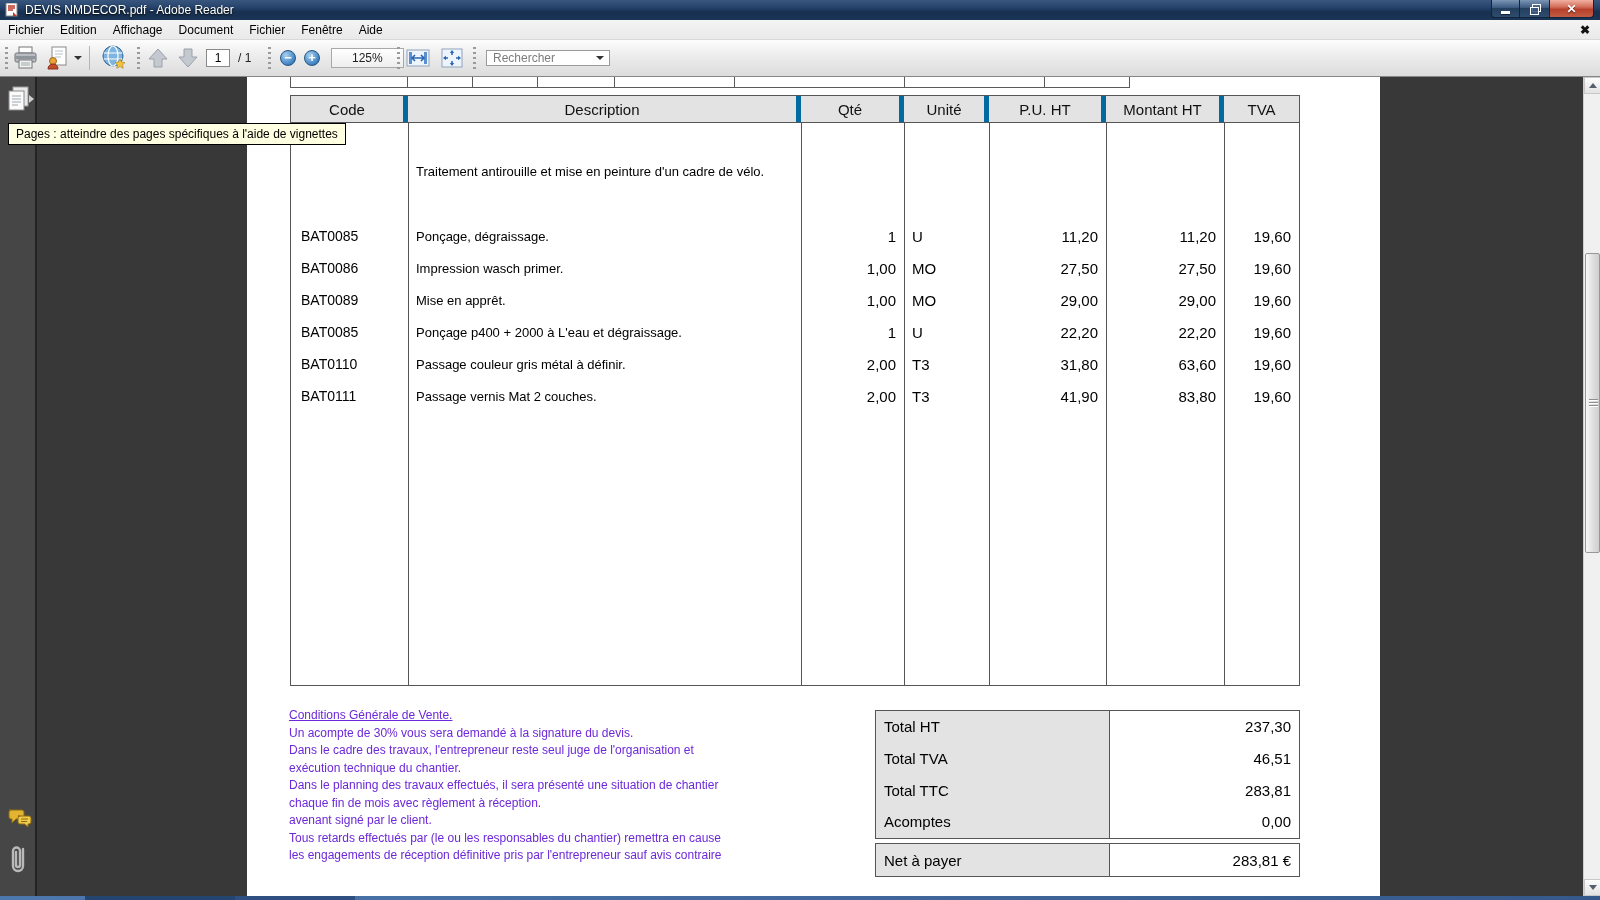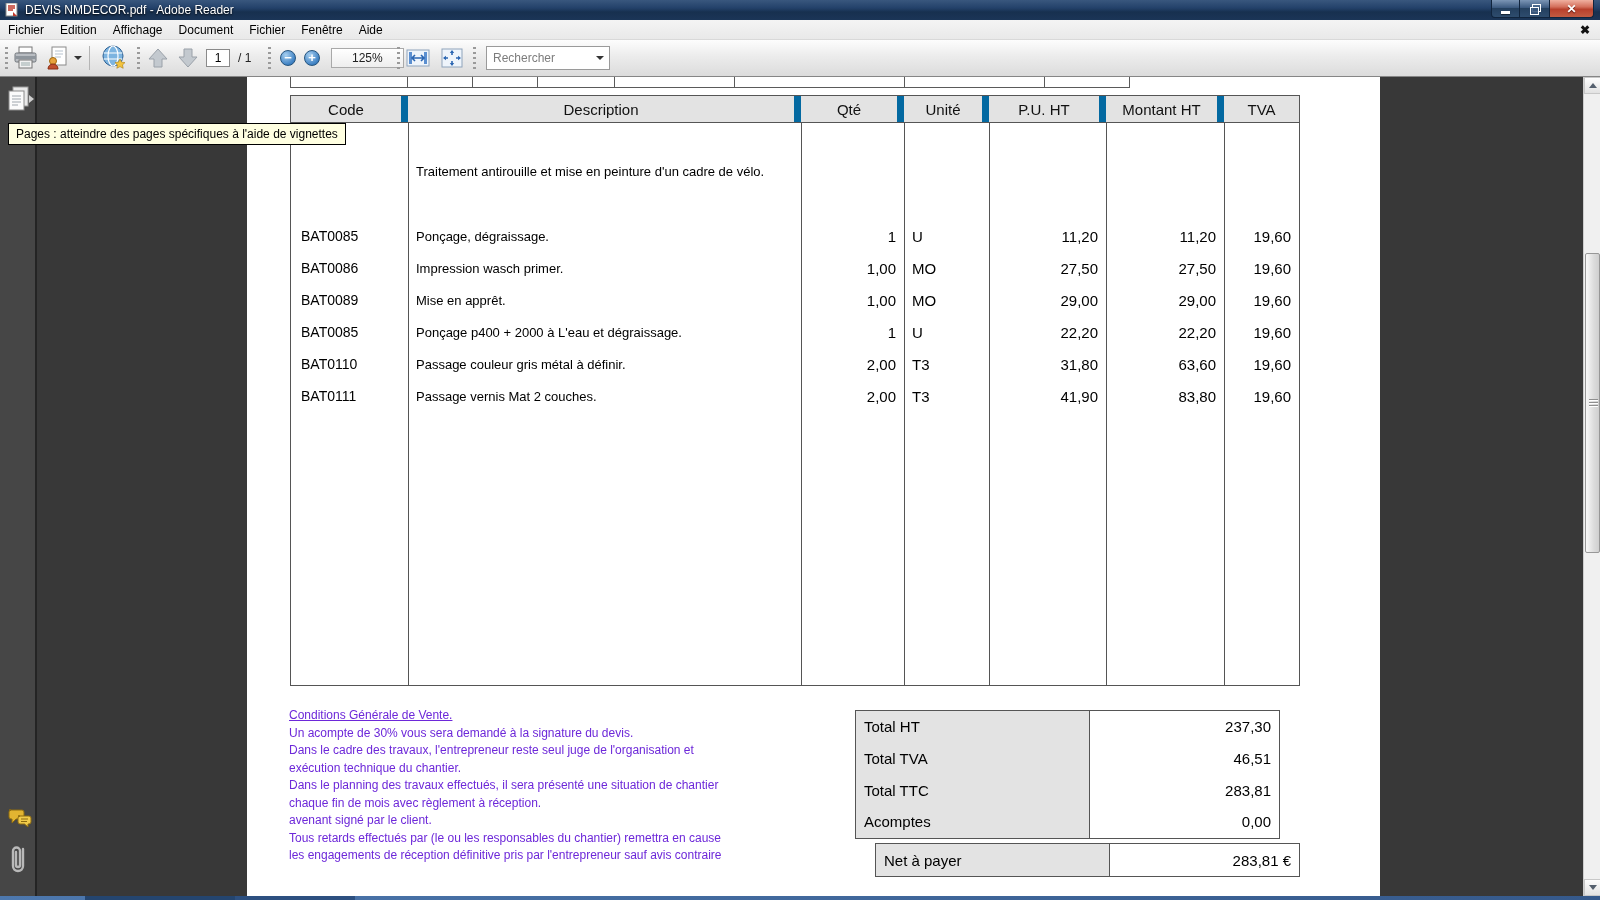--- a/index.html
+++ b/index.html
@@ -41,21 +41,21 @@
   .grip { position:absolute; top:7px; width:3px; height:22px;
     background-image:repeating-linear-gradient(to bottom,#9a9a9a 0 2px,transparent 2px 5px); }
   .vsep { position:absolute; top:6px; width:1px; height:24px; background:#b5b5b5; }
   .caret { width:0; height:0; border-left:4px solid transparent; border-right:4px solid transparent; border-top:4px solid #333; margin-left:4px; }
   .page-input { width:24px; height:18px; border:1px solid #8a8a8a; background:#fff; font-size:12px; text-align:center; font-family:"Liberation Sans",sans-serif; }
   .page-total { font-size:12px; color:#222; margin-left:8px; }
   .zoom-box { min-width:44px; height:20px; border:1px solid #a9a9a9; background:linear-gradient(#fff,#eee); font-size:12px; color:#222; display:flex; align-items:center; justify-content:center; padding:0 20px; }
   .zoom-circle { width:16px; height:16px; border-radius:50%; border:1px solid #25557f;
     background:radial-gradient(circle at 35% 30%, #a8d0f0, #3f82c4 70%, #2a5e96);
     color:#fff; font-size:13px; font-weight:bold; line-height:14px; text-align:center; }
-  .search-wrap { width:124px; height:24px; border:1px solid #9a9a9a; background:#fff; display:flex; align-items:center; }
+  .search-wrap { width:124px; height:16px; border:1px solid #9a9a9a; background:#fff; display:flex; align-items:center; }
   .search-input { flex:1; border:none; outline:none; font-size:12px; color:#444; padding-left:6px; width:90px; font-family:"Liberation Sans",sans-serif; background:transparent; }
   .search-input::placeholder { color:#7c7c7c; opacity:1; }
 
   
   .content { position:absolute; left:0; top:77px; width:1600px; height:819px; background:#383838; }
   .sidebar { position:absolute; left:0; top:0; width:37px; height:819px; background:#464646; border-right:2px solid #242424; }
   .sb-pages { position:absolute; left:7px; top:8px; }
   .sb-arrow { position:absolute; left:29px; top:18px; width:0; height:0; border-top:4px solid transparent; border-bottom:4px solid transparent; border-left:5px solid #cfcfcf; }
   .sb-comments { position:absolute; left:7px; top:729px; }
   .sb-clip { position:absolute; left:8px; top:765px; }
@@ -66,42 +66,42 @@
   
   .page { position:absolute; left:247px; top:0; width:1133px; height:819px; background:#fff; color:#000; }
 
   .sliver { position:absolute; left:43px; top:0; width:840px; height:11px;
     border-bottom:1px solid #5a5a5a; border-left:1px solid #5a5a5a; border-right:1px solid #5a5a5a; }
   .sliver .tick { position:absolute; top:0; bottom:0; width:1px; background:#5a5a5a; }
 
   .doc-header { position:absolute; left:43px; top:18px; width:1010px; height:28px;
     background:#e3e3e3; border:1px solid #555; display:grid;
     grid-template-columns:117px 393px 103px 85px 117px 118px 1fr; }
-  .doc-header > div { border-right:7px solid #0369a1; display:flex; align-items:center; justify-content:center;
+  .doc-header > div { border-right:5px solid #0369a1; display:flex; align-items:center; justify-content:center;
     font-size:15px; color:#111; }
   .doc-header > div:last-child { border-right:none; }
 
   .doc-body { position:absolute; left:43px; top:46px; width:1010px; height:563px;
     border:1px solid #555; border-top:none; }
   .doc-body .vline { position:absolute; top:0; bottom:0; width:1px; background:#555; }
   .trow { position:absolute; left:0; width:1008px; height:32px; display:grid;
     grid-template-columns:117px 393px 103px 85px 117px 118px 1fr; align-items:center; }
   .trow .c-code { font-size:14px; padding-left:10px; }
   .trow .c-desc { font-size:13px; padding-left:8px; }
   .trow .c-qty  { font-size:15px; text-align:right; padding-right:8px; }
   .trow .c-unit { font-size:15px; padding-left:8px; }
   .trow .c-pu, .trow .c-mt, .trow .c-tva { font-size:15px; text-align:right; padding-right:8px; }
 
   .conditions { position:absolute; left:42px; top:630px; width:540px; font-size:12px; line-height:17.5px; color:#6d28d9; }
   .cond-title { text-decoration:underline; }
 
   .totals { position:absolute; border:1px solid #555; display:grid; grid-template-columns:234px 1fr; }
   .totals .lbl { background:#e3e3e3; border-right:1px solid #555; font-size:15px; padding-left:8px; display:flex; align-items:center; }
   .totals .val { font-size:15px; padding-right:8px; display:flex; align-items:center; justify-content:flex-end; }
-  #totals-main { left:608px; top:633px; width:425px; height:129px; grid-auto-rows:31.7px; }
+  #totals-main { left:628px; top:633px; width:425px; height:129px; grid-auto-rows:31.7px; }
   #totals-net  { left:628px; top:766px; width:425px; height:34px; grid-auto-rows:1fr; }
 
   
   .scrollbar { position:absolute; right:0; top:0; width:17px; height:819px; background:#f0f0f0; border-left:1px solid #cdcdcd; }
   .sb-btn { position:absolute; left:0; width:17px; height:17px; background:linear-gradient(#fdfdfd,#e2e2e2); border:1px solid #c8c8c8; display:flex; align-items:center; justify-content:center; }
   .sb-btn .tri-up { width:0; height:0; border-left:4px solid transparent; border-right:4px solid transparent; border-bottom:5px solid #55606e; }
   .sb-btn .tri-dn { width:0; height:0; border-left:4px solid transparent; border-right:4px solid transparent; border-top:5px solid #55606e; }
   .sb-thumb { position:absolute; left:1px; top:176px; width:15px; height:300px; border:1px solid #979797; border-radius:2px;
     background:linear-gradient(to right,#f8f8f8,#dcdcdc 60%,#cfcfcf); }
   .sb-thumb .grip-lines { position:absolute; left:3px; top:50%; width:9px; height:8px; margin-top:-4px;

